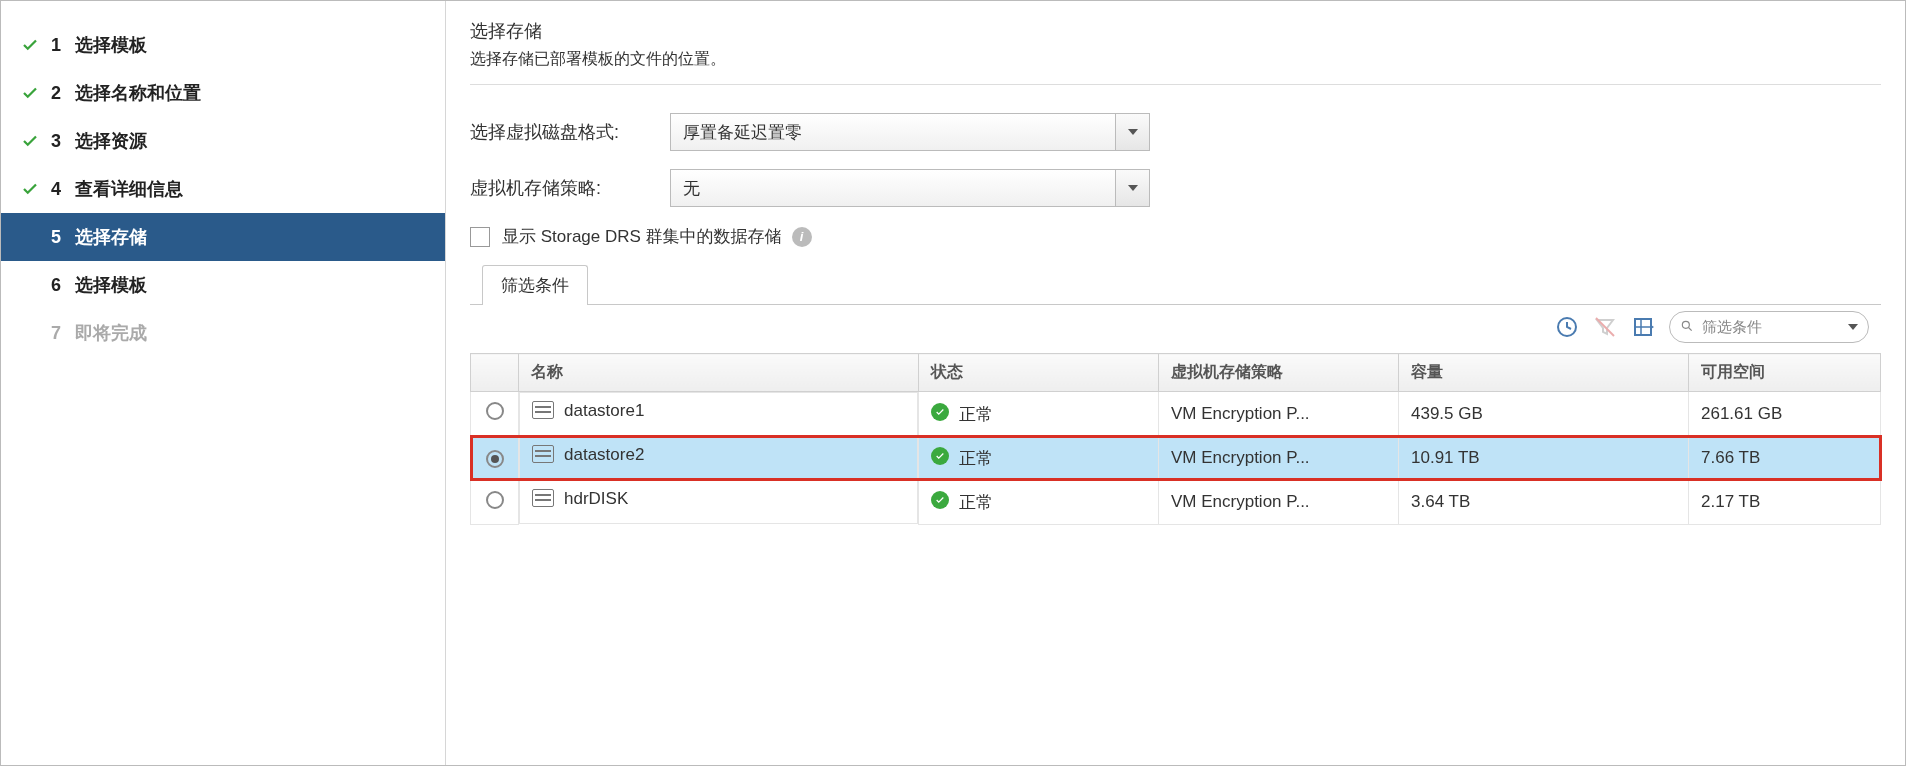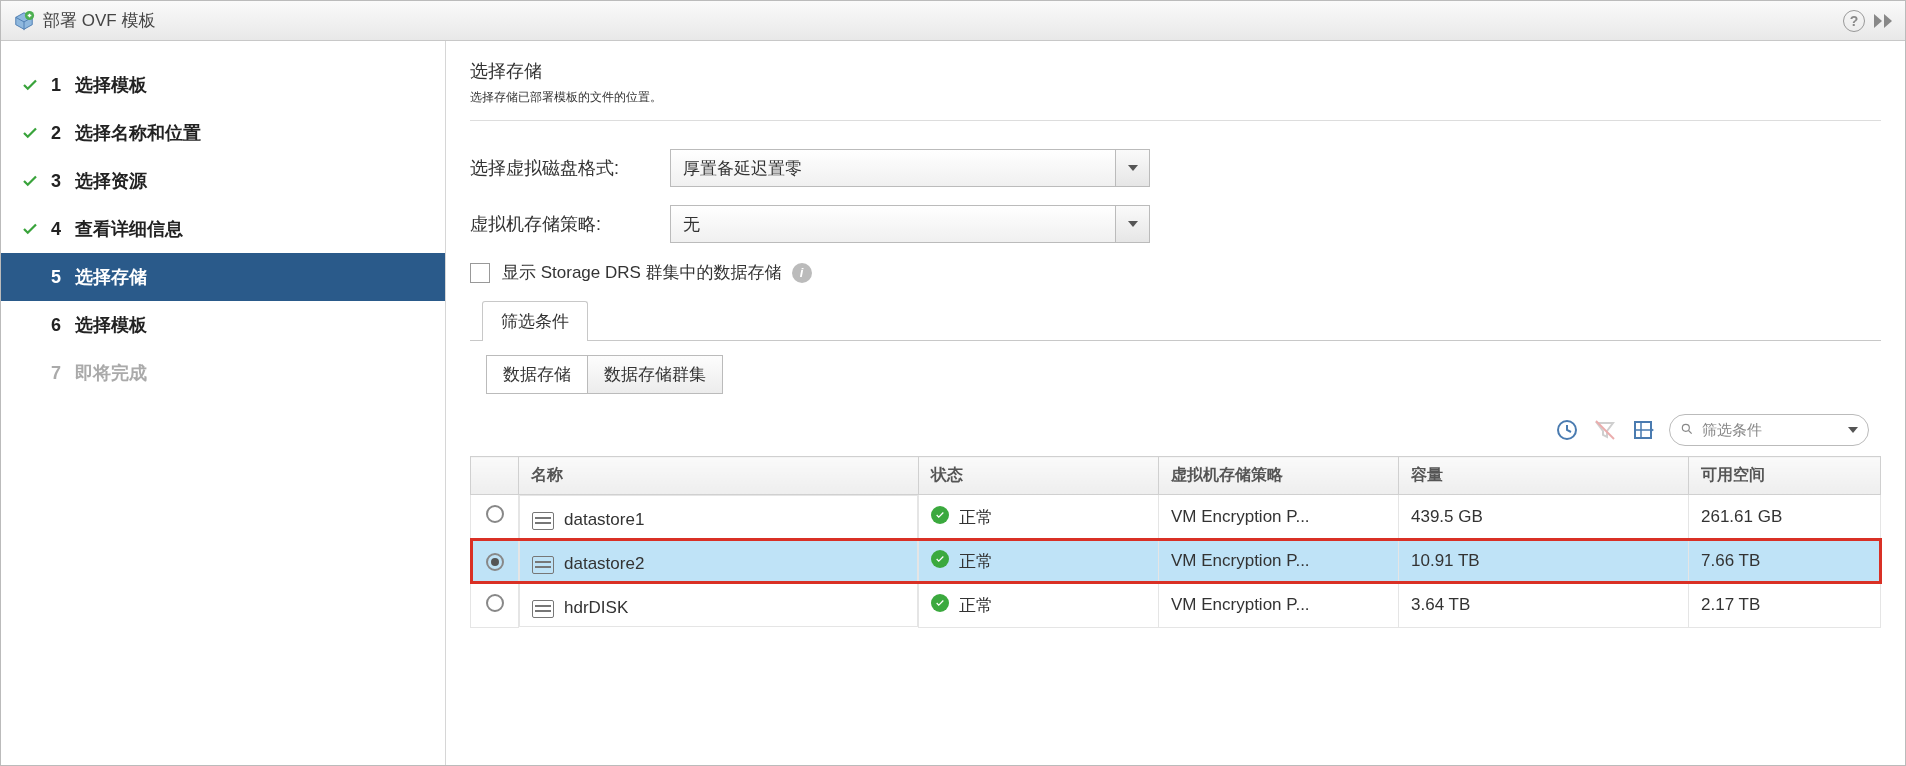--- a/index.html
+++ b/index.html
@@ -19,21 +19,21 @@
 .step.done .chk svg path{stroke:#39a33b;stroke-width:3;fill:none}
 .step .num{width:24px;text-align:left;font-weight:bold}
 .step .lbl{font-weight:normal}
 .step.done .num,.step.done .lbl{font-weight:bold;color:#222}
 .step.active{background:#2a5a8a;color:#fff}
 .step.active .num,.step.active .lbl{font-weight:bold;color:#fff}
 .step.future .num,.step.future .lbl{font-weight:bold;color:#222}
 .step.disabled .num,.step.disabled .lbl{color:#aaa;font-weight:bold}
 .main{flex:1;padding:18px 24px 0 24px;overflow:auto;background:#fff}
 .hdr-title{font-size:18px;color:#333;margin-bottom:6px}
-.hdr-sub{font-size:12px;color:#333;padding-bottom:14px;border-bottom:1px solid #ddd;margin-bottom:28px}
+.hdr-sub{font-size:16px;color:#333;padding-bottom:14px;border-bottom:1px solid #ddd;margin-bottom:28px}
 .formrow{display:flex;align-items:center;margin-bottom:18px}
 .formrow .flabel{width:200px;font-size:18px;color:#333}
 .dropdown{width:480px;height:38px;border:1px solid #bbb;background:linear-gradient(#fff,#f0f0f0);display:flex;align-items:center;padding:0 12px;position:relative;font-size:17px}
 .dropdown .dd-btn{position:absolute;right:0;top:0;bottom:0;width:34px;border-left:1px solid #bbb;display:flex;align-items:center;justify-content:center;background:linear-gradient(#fafafa,#e6e6e6)}
 .caret{width:0;height:0;border-left:5px solid transparent;border-right:5px solid transparent;border-top:6px solid #555}
 .chkrow{display:flex;align-items:center;margin:6px 0 16px 0;font-size:17px;color:#333}
 .chkbox{width:20px;height:20px;border:1px solid #999;margin-right:12px;background:#fff}
 .info-icon{width:20px;height:20px;border-radius:50%;background:#bbb;color:#fff;display:flex;align-items:center;justify-content:center;font-style:italic;font-weight:bold;font-size:13px;margin-left:10px}
 .tab-strip{border-bottom:1px solid #c8c8c8;display:flex;padding-left:12px}
 .tab{border:1px solid #c8c8c8;border-bottom:none;padding:8px 18px;background:#fff;border-radius:3px 3px 0 0;font-size:17px;position:relative;top:1px}
@@ -51,47 +51,32 @@
 table.ds td{border:1px solid #e5e5e5;padding:8px 12px;height:44px}
 table.ds tr.selrow td{background:#bfe3f7}
 .radio{width:18px;height:18px;border:2px solid #888;border-radius:50%;display:inline-flex;align-items:center;justify-content:center}
 .radio .dot{width:8px;height:8px;border-radius:50%;background:#555}
 .ds-ico{display:inline-block;width:22px;height:18px;border:1.5px solid #777;border-radius:2px;position:relative;vertical-align:middle;margin-right:10px}
 .ds-ico::before,.ds-ico::after{content:"";position:absolute;left:2px;right:2px;height:1.5px;background:#777}
 .ds-ico::before{top:4px}.ds-ico::after{top:9px}
 .status-ok{display:inline-flex;}
 .ok-badge{width:18px;height:18px;border-radius:50%;background:#3ba93e;display:inline-flex;align-items:center;justify-content:center;margin-right:10px}
 .ok-badge svg{width:10px;height:10px}
-td.namecell{display:flex;align-items:flex-end}
+td.namecell{display:flex;align-items:flex-start}
 .hl-border{outline:3px solid #d93025;outline-offset:-2px}
 th.col-radio{width:48px}
 th.col-name{width:400px}
 th.col-status{width:240px}
 th.col-policy{width:240px}
 th.col-cap{width:290px}
 </style>
 </head>
 <body>
 
 <div class="window">
-  <div class="titlebar">
-    <span class="title-icon">
-      <svg viewBox="0 0 24 24">
-          <path d="M3 8l9-5 9 5v8l-9 5-9-5z" fill="#8fb8de" stroke="#4a7bb0" stroke-width="1"></path>
-          <path d="M3 8l9 5 9-5M12 13v9" stroke="#4a7bb0" fill="none"></path>
-          <circle cx="18" cy="6" r="5" fill="#4caf50"></circle>
-          <path d="M16 6h4M18 4v4" stroke="#fff" stroke-width="1.5"></path>
-        </svg>
-    </span>
-    <span>部署 OVF 模板</span>
-    <span class="spacer"></span>
-    <span class="help-icon">?</span>
-    <span class="chev r"></span>
-    <span class="chev r"></span>
-  </div>
 
   <div class="body">
     <div class="sidebar" id="sidebar">
         <div class="step done">
           <span class="chk">
             <svg viewBox="0 0 24 24">
               <path d="M4 12l5 5L20 6"></path>
             </svg>
           </span>
           <span class="num">1</span>
@@ -168,24 +153,20 @@
       <div class="chkrow">
         <span class="chkbox"></span>
         <span>显示 Storage DRS 群集中的数据存储</span>
         <span class="info-icon">i</span>
       </div>
 
       <div class="tab-strip">
         <div class="tab">筛选条件</div>
       </div>
 
-      <div class="sub-btn-row">
-        <div class="sub-btn active">数据存储</div>
-        <div class="sub-btn">数据存储群集</div>
-      </div>
 
       <div class="table-toolbar">
         <span class="tb-ico">
           <svg viewBox="0 0 24 24">
               <circle cx="12" cy="12" r="9" fill="none" stroke="#4a7bb0" stroke-width="2"></circle>
               <path d="M12 7v5l4 2" stroke="#4a7bb0" stroke-width="2" fill="none"></path>
             </svg>
         </span>
         <span class="tb-ico" style="opacity:.4">
           <svg viewBox="0 0 24 24">

